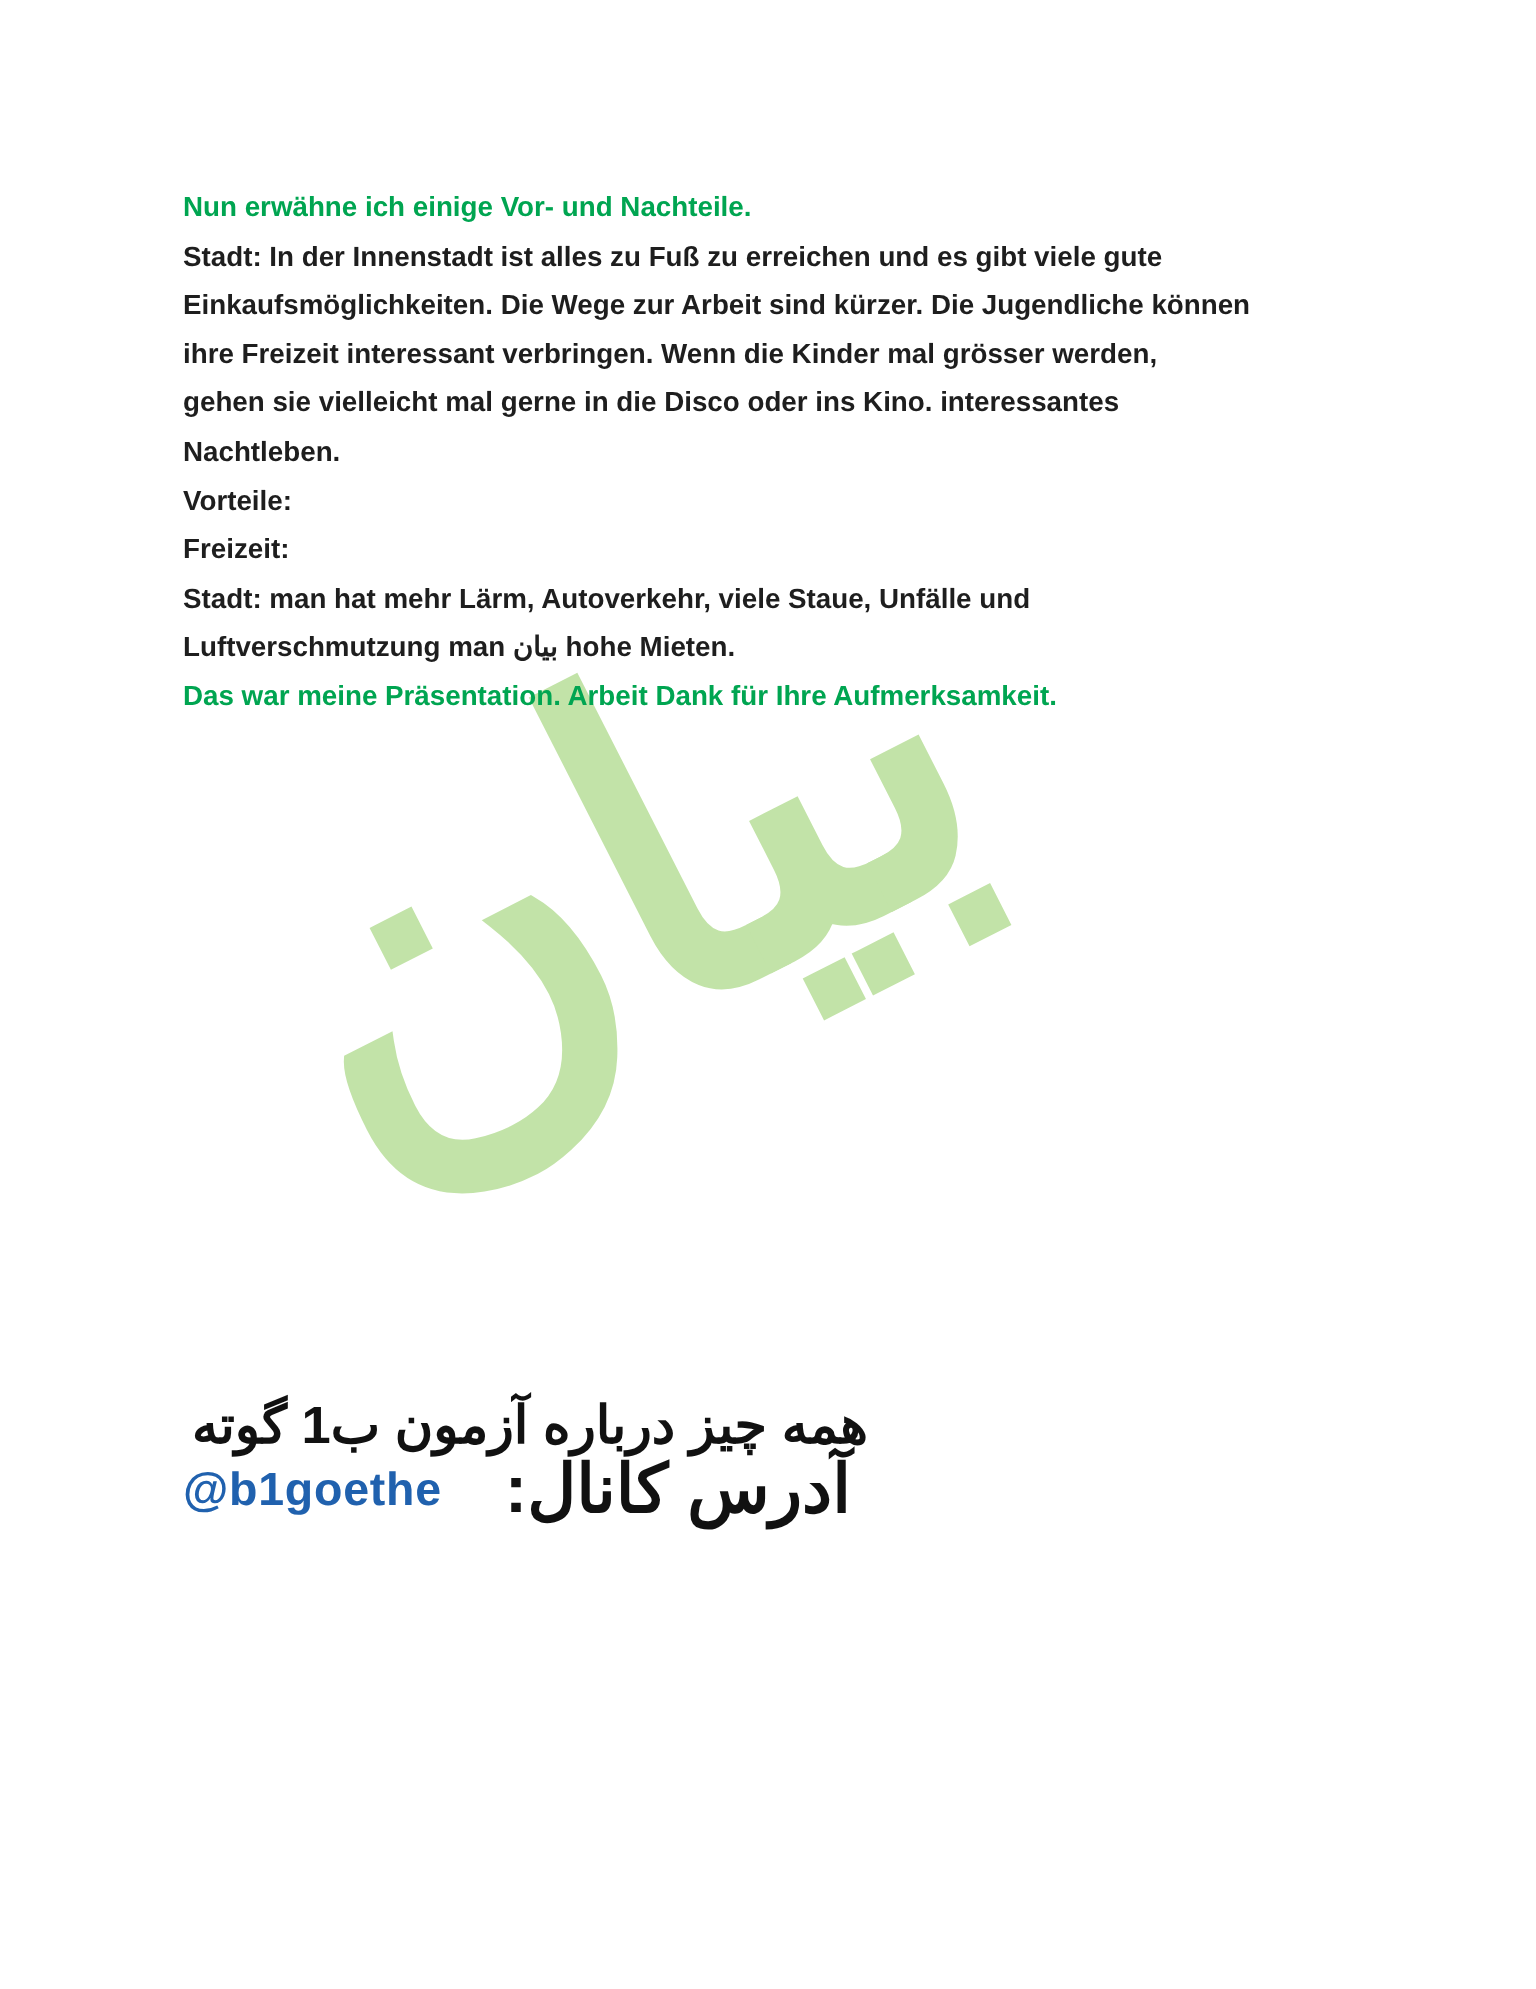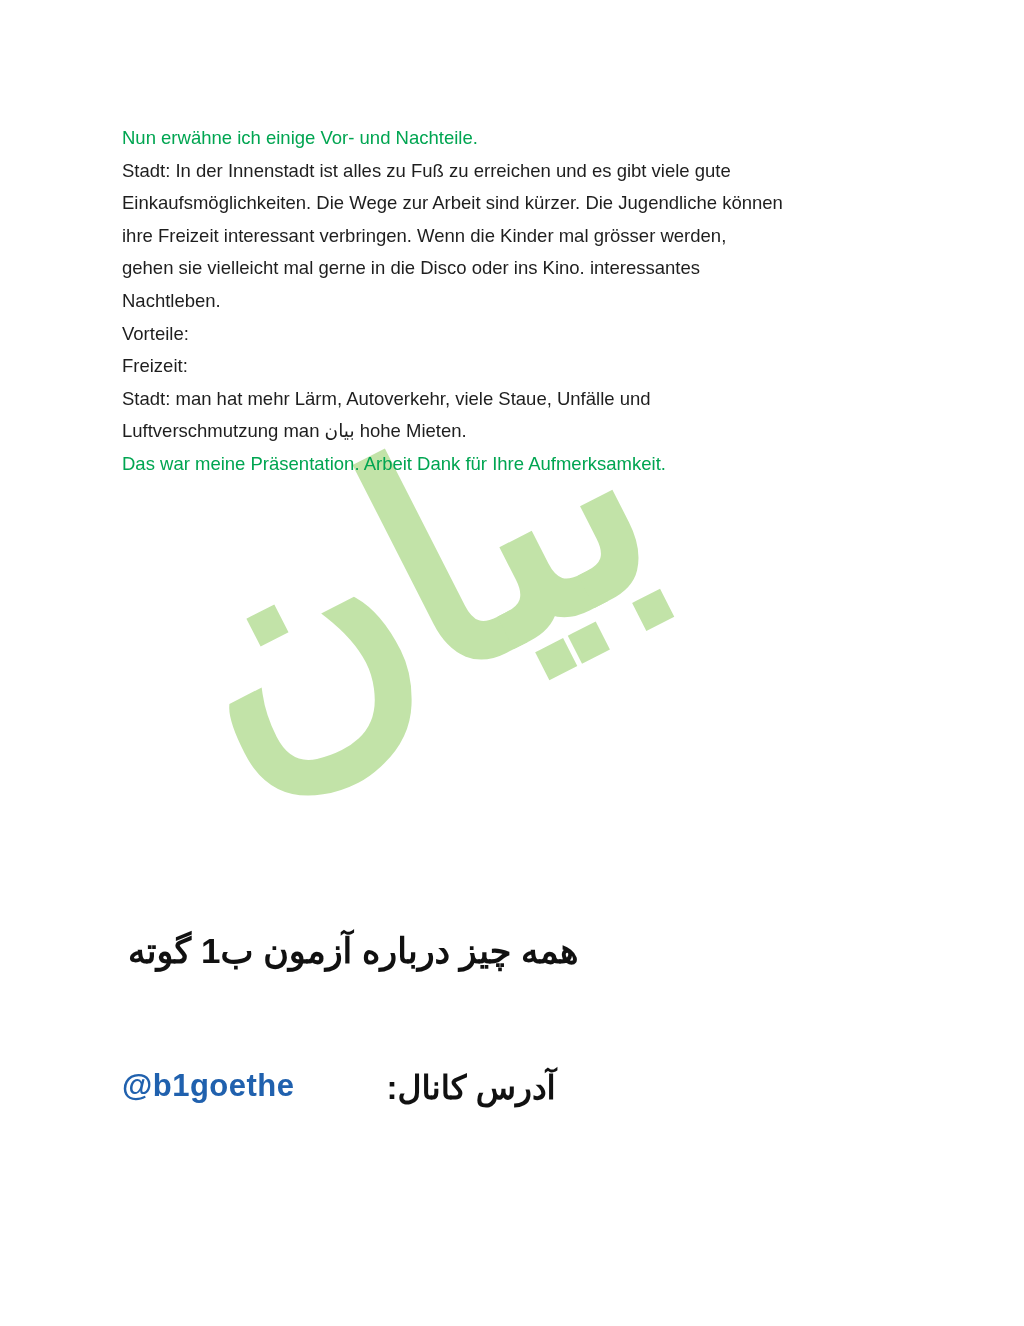--- a/index.html
+++ b/index.html
@@ -31,21 +31,21 @@
     direction: rtl;
   }
 
   
   .doc {
     position: absolute;
     left: 122px;
     top: 122px;
     width: 880px;
     font-size: 18.5px;
-    font-weight: 400;
+    font-weight: 700;
     line-height: 32.6px;
     color: #1e1e1e;
   }
   .doc p { margin: 0; white-space: pre-line; }
   .green { color: #00a551; }
   .opinion { margin-top: 20px; }
   .closing { margin-top: 16px; }
 
   
   .persian-title {
@@ -57,28 +57,28 @@
     font-weight: 700;
     color: #111111;
     line-height: 1.3;
     white-space: nowrap;
   }
 
   
   .channel-row {
     position: absolute;
     left: 122px;
-    top: 1068px;
+    top: 966px;
     display: flex;
-    align-items: flex-start;
-    gap: 66px;
+    align-items: center;
+    gap: 42px;
     font-weight: 700;
   }
   .handle { color: #2061ae; font-size: 31px; letter-spacing: 0.5px; }
-  .channel-label { direction: rtl; color: #111111; font-size: 33px; margin-left: 26px; }
+  .channel-label { direction: rtl; color: #111111; font-size: 45px; }
 </style>
 </head>
 <body>
 
 <div class="page">
 
   <div class="watermark">بیان</div>
 
   <div class="doc">
     <p class="green">Nun erwähne ich einige Vor- und Nachteile.</p>

